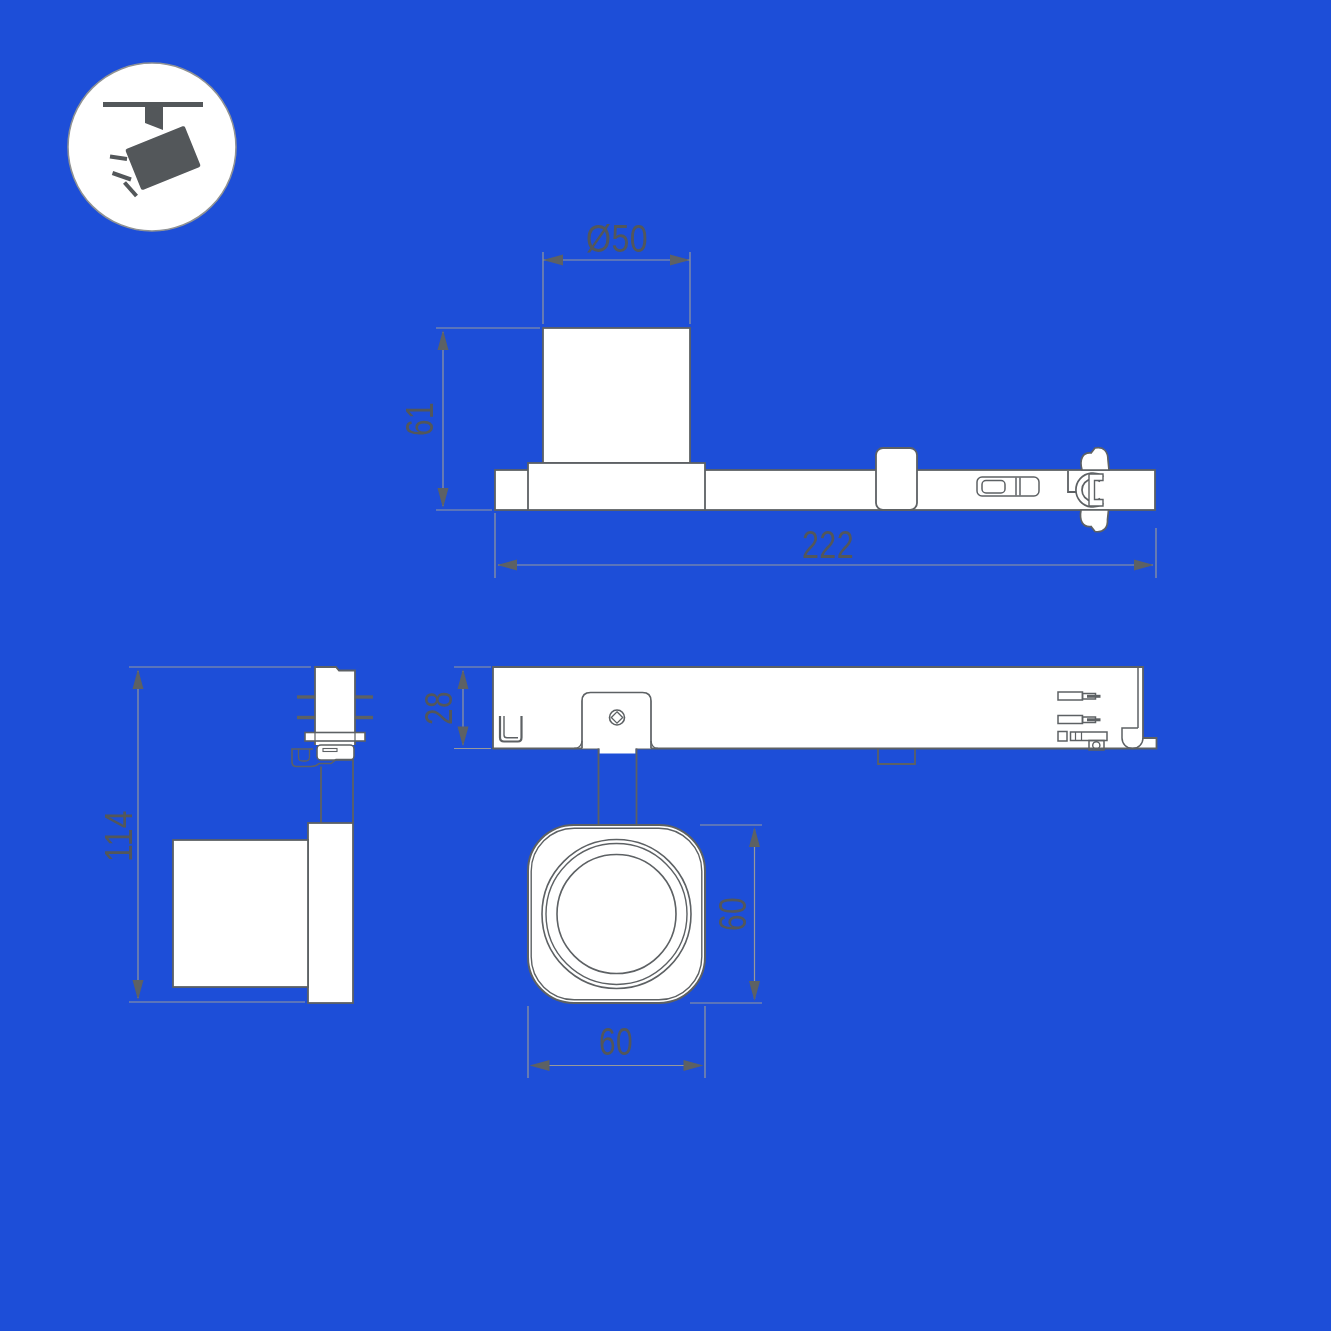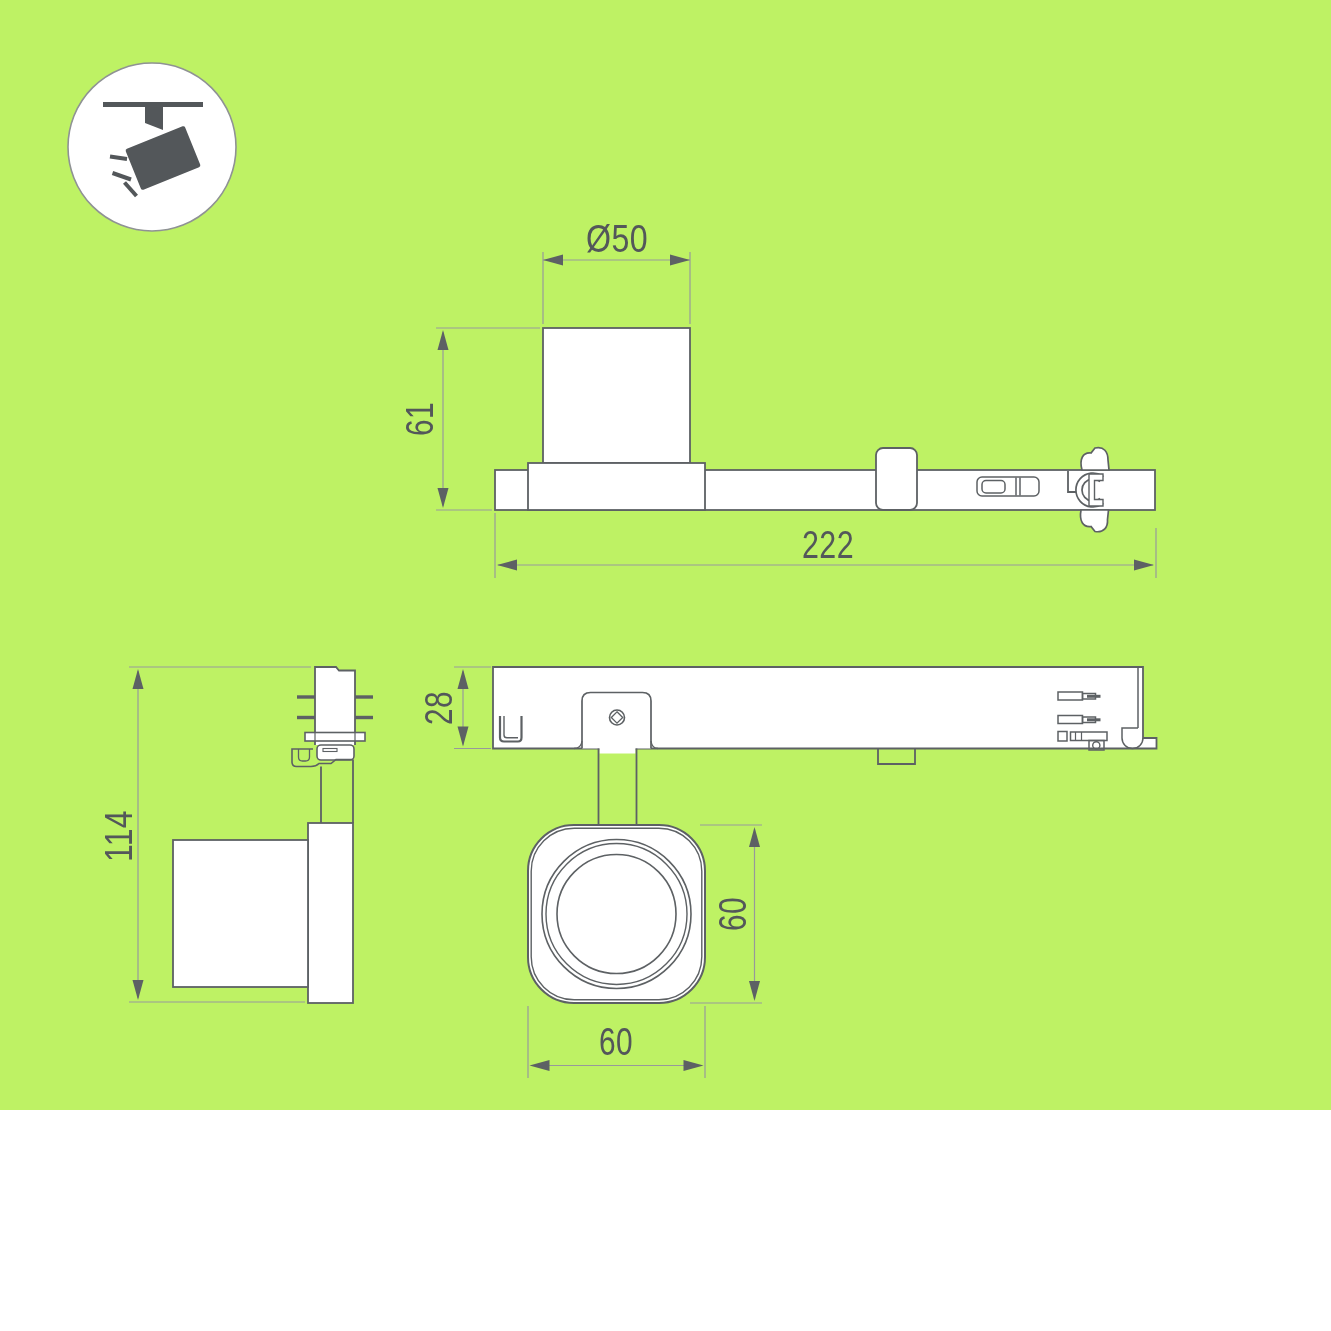--- a/index.html
+++ b/index.html
@@ -1,20 +1,20 @@
 <!DOCTYPE html>
 <html><head>
 <meta charset="utf-8">
 <style>
   html, body { margin: 0; padding: 0; background: #ffffff; }
   .canvas {
     position: relative;
     width: 1331px;
-    height: 1110px;
-    background: #bef264;
+    height: 1331px;
+    background: #1d4ed8;
     overflow: hidden;
     font-family: "Liberation Sans", sans-serif;
   }
   svg { display: block; }
   text.dim {
     font-family: "Liberation Sans", sans-serif;
     font-size: 38px;
     fill: #53575a;
     letter-spacing: 0.5px;
   }

